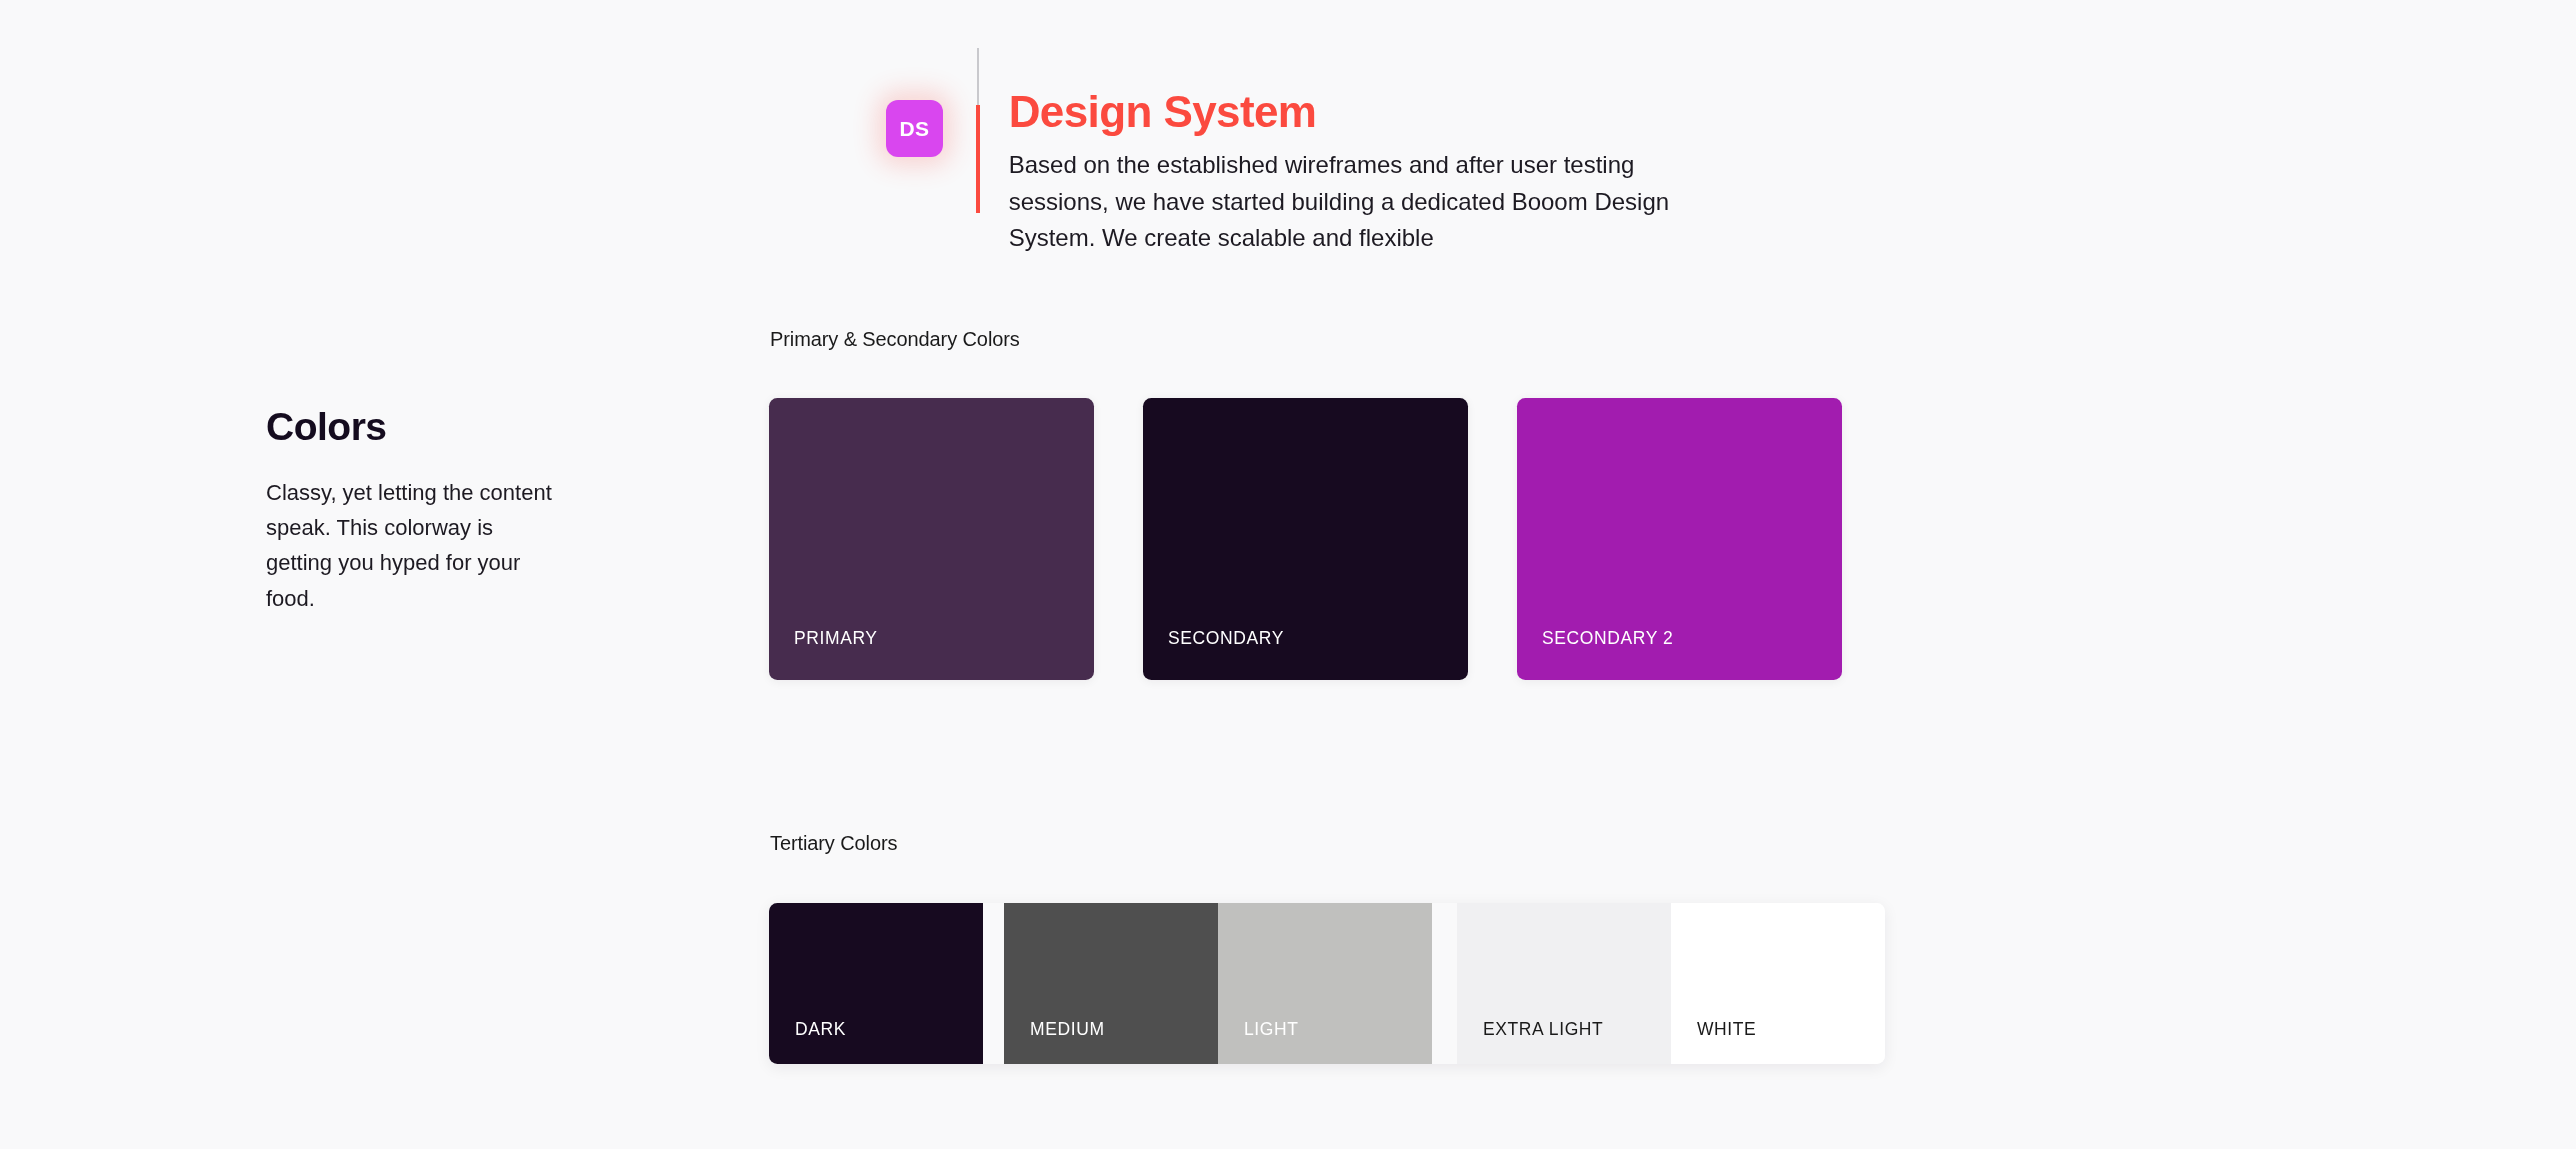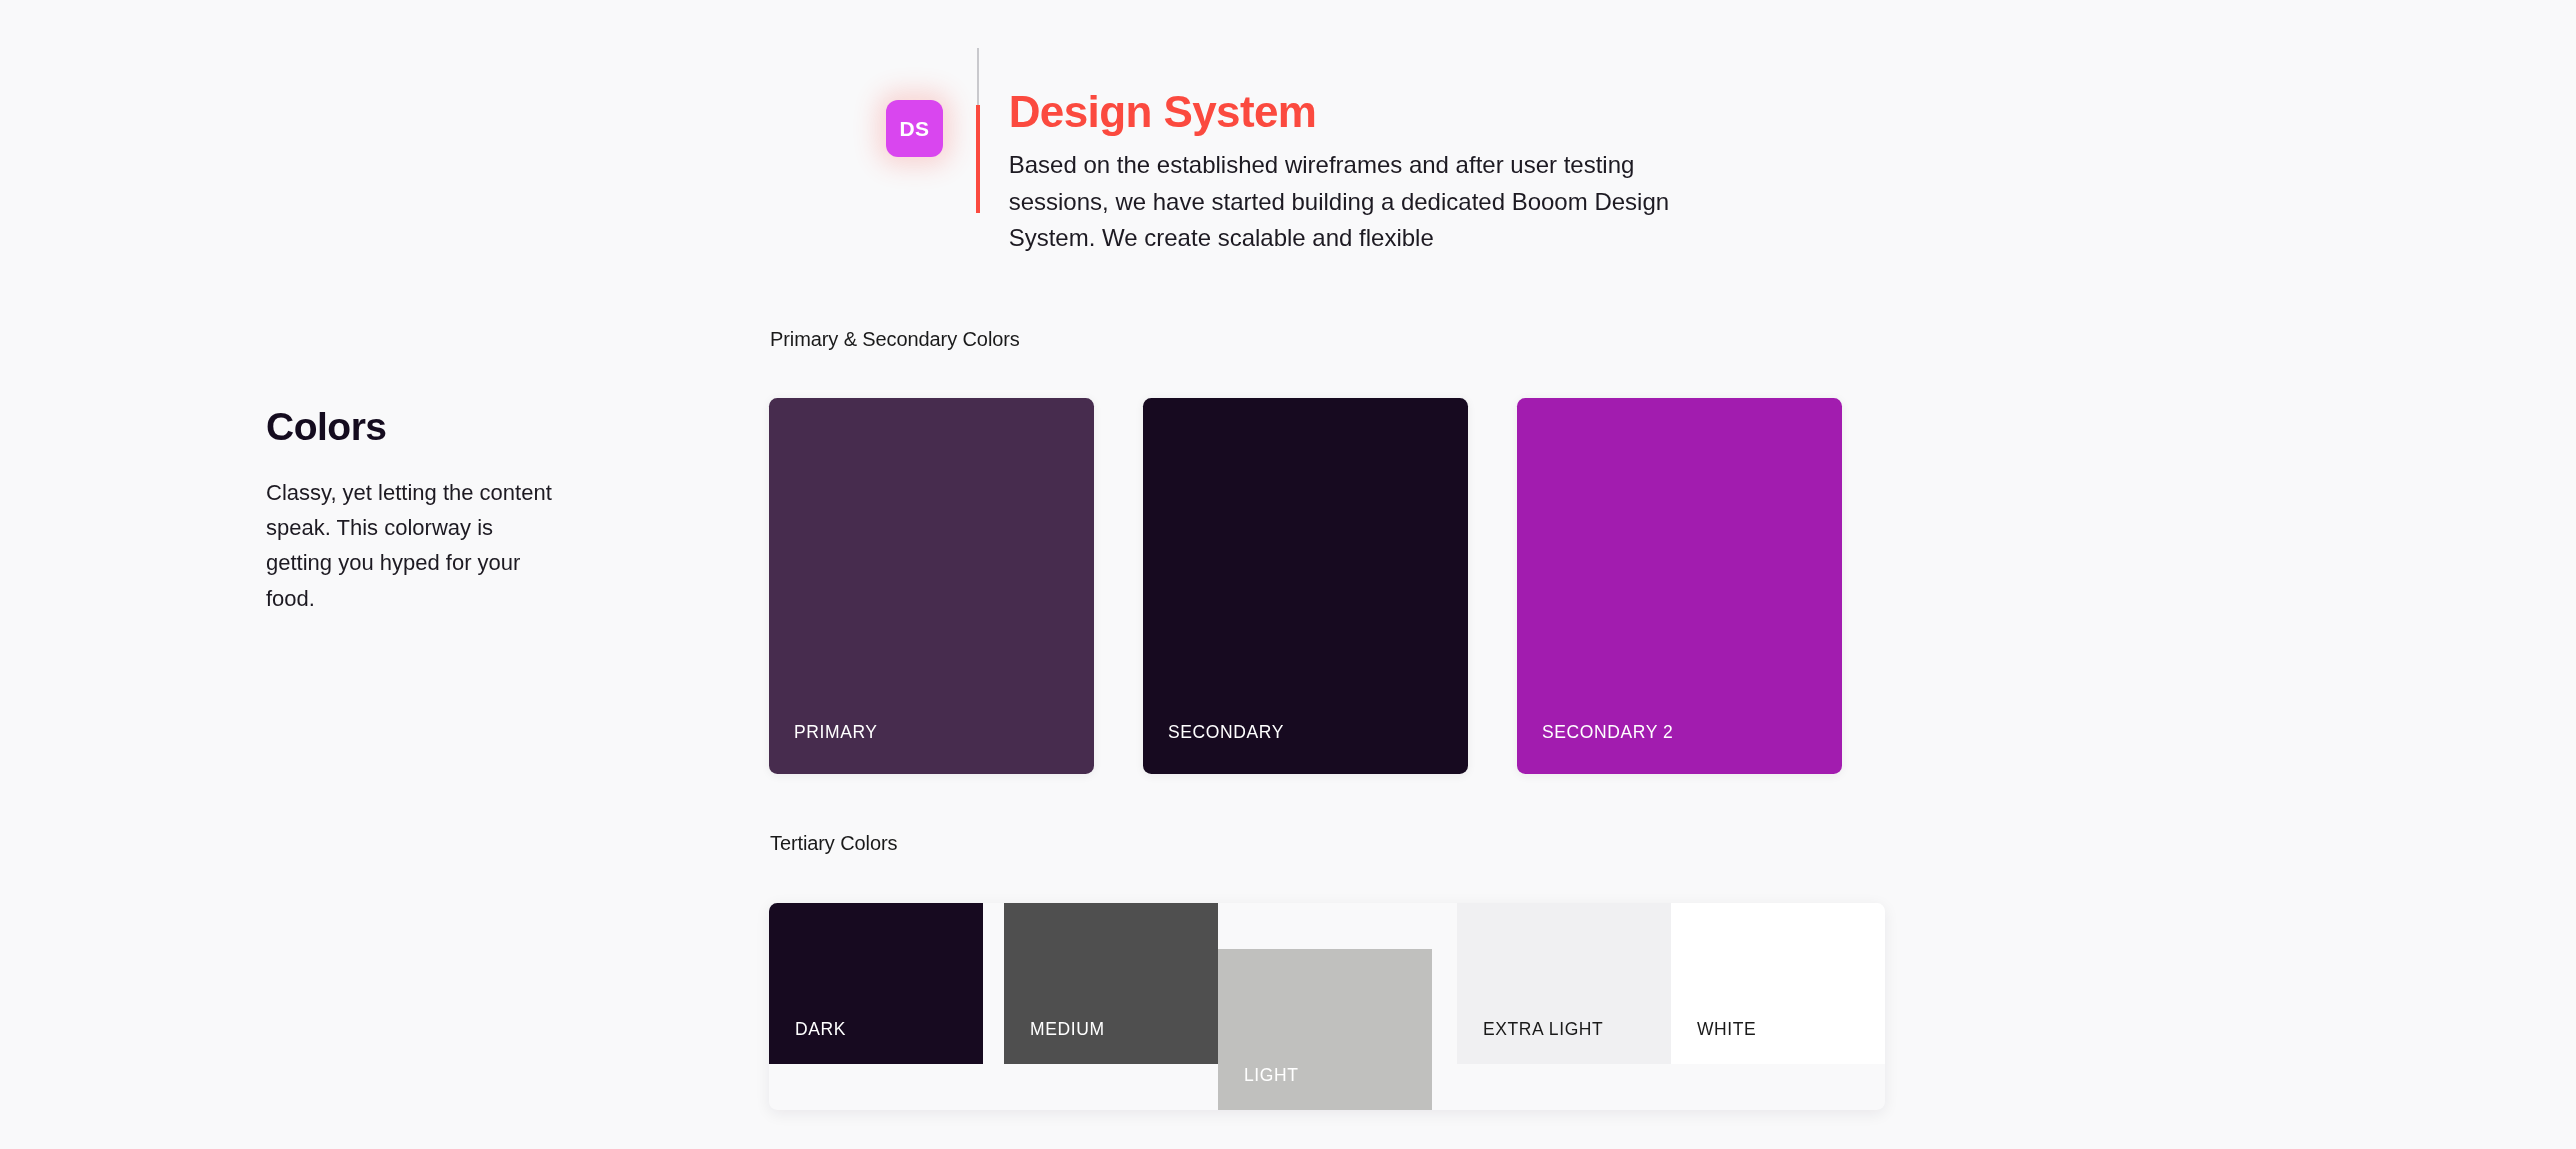--- a/index.html
+++ b/index.html
@@ -127,21 +127,21 @@
   
   .swatch-row {
     position: absolute;
     left: 769px;
     top: 398px;
     display: flex;
     gap: 49px;
   }
   .swatch {
     width: 325px;
-    height: 376px;
+    height: 282px;
     border-radius: 8.3px;
     position: relative;
     box-shadow: 0 1.8px 9.2px rgba(30, 20, 40, 0.06);
   }
   .swatch-name {
     position: absolute;
     left: 25px;
     bottom: 31px;
     font-size: 17.5px;
     letter-spacing: 0.6px;
@@ -215,21 +215,21 @@
 
   <div class="section-label tertiary-label">Tertiary Colors</div>
 
   <div class="tertiary-strip">
     <div class="tert-swatch" style="background: rgb(23, 10, 32);">
       <span class="tert-name" style="color: rgb(255, 255, 255);">DARK</span>
     </div>
     <div class="tert-swatch" style="background: rgb(79, 79, 79); margin-left: 21px;">
       <span class="tert-name" style="color: rgb(255, 255, 255);">MEDIUM</span>
     </div>
-    <div class="tert-swatch" style="background: rgb(192, 192, 190); margin-top: 46px;">
+    <div class="tert-swatch" style="background: rgb(192, 192, 190);">
       <span class="tert-name" style="color: rgb(255, 255, 255);">LIGHT</span>
     </div>
     <div class="tert-swatch" style="background: rgb(240, 240, 242); margin-left: 25px;">
       <span class="tert-name" style="color: rgb(26, 26, 26);">EXTRA LIGHT</span>
     </div>
     <div class="tert-swatch" style="background: rgb(255, 255, 255);">
       <span class="tert-name" style="color: rgb(26, 26, 26);">WHITE</span>
     </div>
   </div>
 

